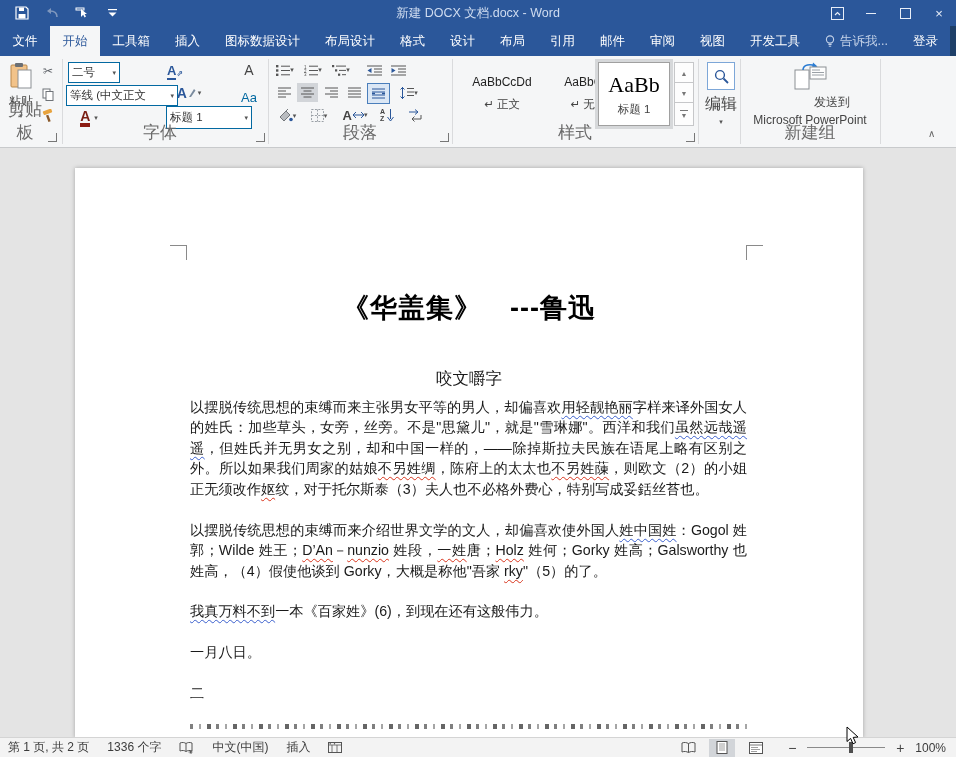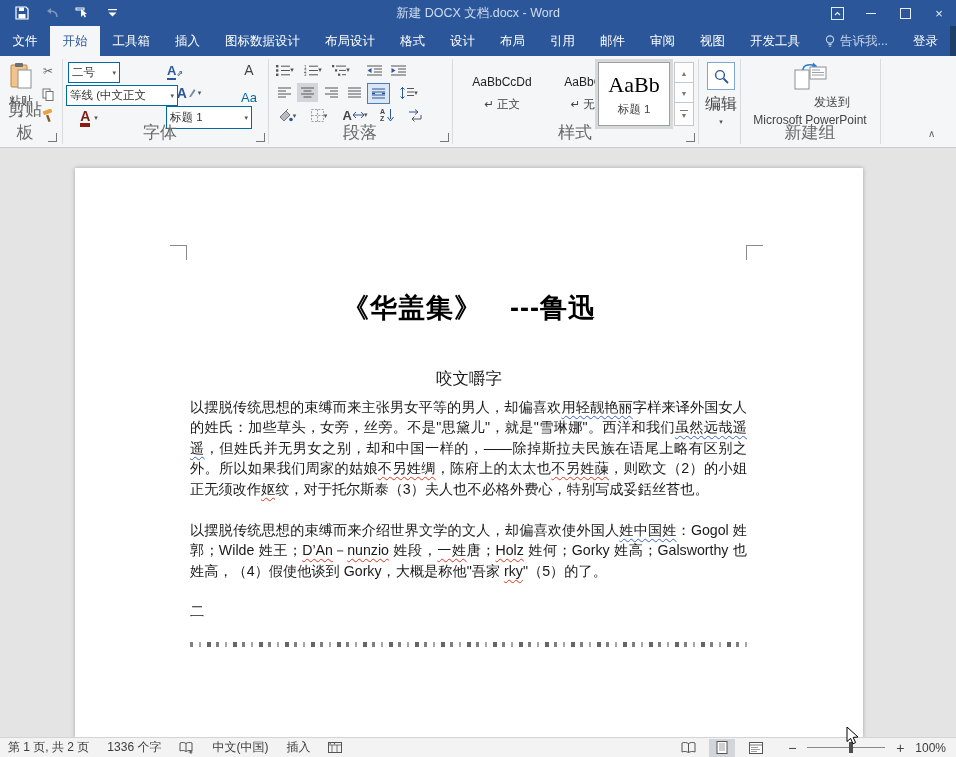--- a/index.html
+++ b/index.html
@@ -393,20 +393,22 @@
 
 <div class="docarea">
   <div class="page">
     <div class="cropmark tl" style="left:95px;top:77px;"></div>
     <div class="cropmark tr" style="left:671px;top:77px;"></div>
     <div class="doc-title">《华盖集》　---鲁迅</div>
     <div class="doc-subtitle">咬文嚼字</div>
     <div class="doc-body">
         <p class="para"><span>以摆脱传统思想的束缚而来主张男女平等的男人，却偏喜欢</span><span class="u-blue">用轻靓艳丽</span><span>字样来译外国女人的姓氏：加些草头，女旁，丝旁。不是"思黛儿"，就是"雪琳娜"。西洋和我们</span><span class="u-blue">虽然远哉遥遥</span><span>，但姓氏并无男女之别，却和中国一样的，——除掉斯拉夫民族在语尾上略有区别之外。所以如果我们周家的姑娘</span><span class="u-red">不另姓绸</span><span>，陈府上的太太也</span><span class="u-red">不另姓蔯</span><span>，则欧文（2）的小姐正无须改作</span><span class="u-red">妪</span><span>纹，对于托尔斯泰（3）夫人也不必格外费心，特别写成妥銛丝苔也。</span></p>
         <p class="para"><span>以摆脱传统思想的束缚而来介绍世界文学的文人，却偏喜欢使外国人</span><span class="u-blue">姓中国姓</span><span>：Gogol 姓郭；Wilde 姓王；</span><span class="u-red">D’An</span><span>－</span><span class="u-red">nunzio</span><span> 姓段，</span><span class="u-red">一姓</span><span>唐；</span><span class="u-red">Holz</span><span> 姓何；Gorky 姓高；Galsworthy 也姓高，（4）假使他谈到 Gorky，大概是称他"吾家 </span><span class="u-red">rky</span><span>"（5）的了。</span></p>
+        <p class="para"><span class="u-blue">我真万料不到</span><span>一本《百家姓》(6)，到现在还有这般伟力。</span></p>
+        <p class="para"><span>一月八日。</span></p>
         <p class="para"><span>二</span></p>
         <div class="clipped-line"></div>
       </div>
   </div>
 </div>
 
 <div class="statusbar">
   <span class="sb-item" style="margin-left:8px;">第 1 页, 共 2 页</span>
   <span class="sb-item">1336 个字</span>
   <span class="sb-item">

